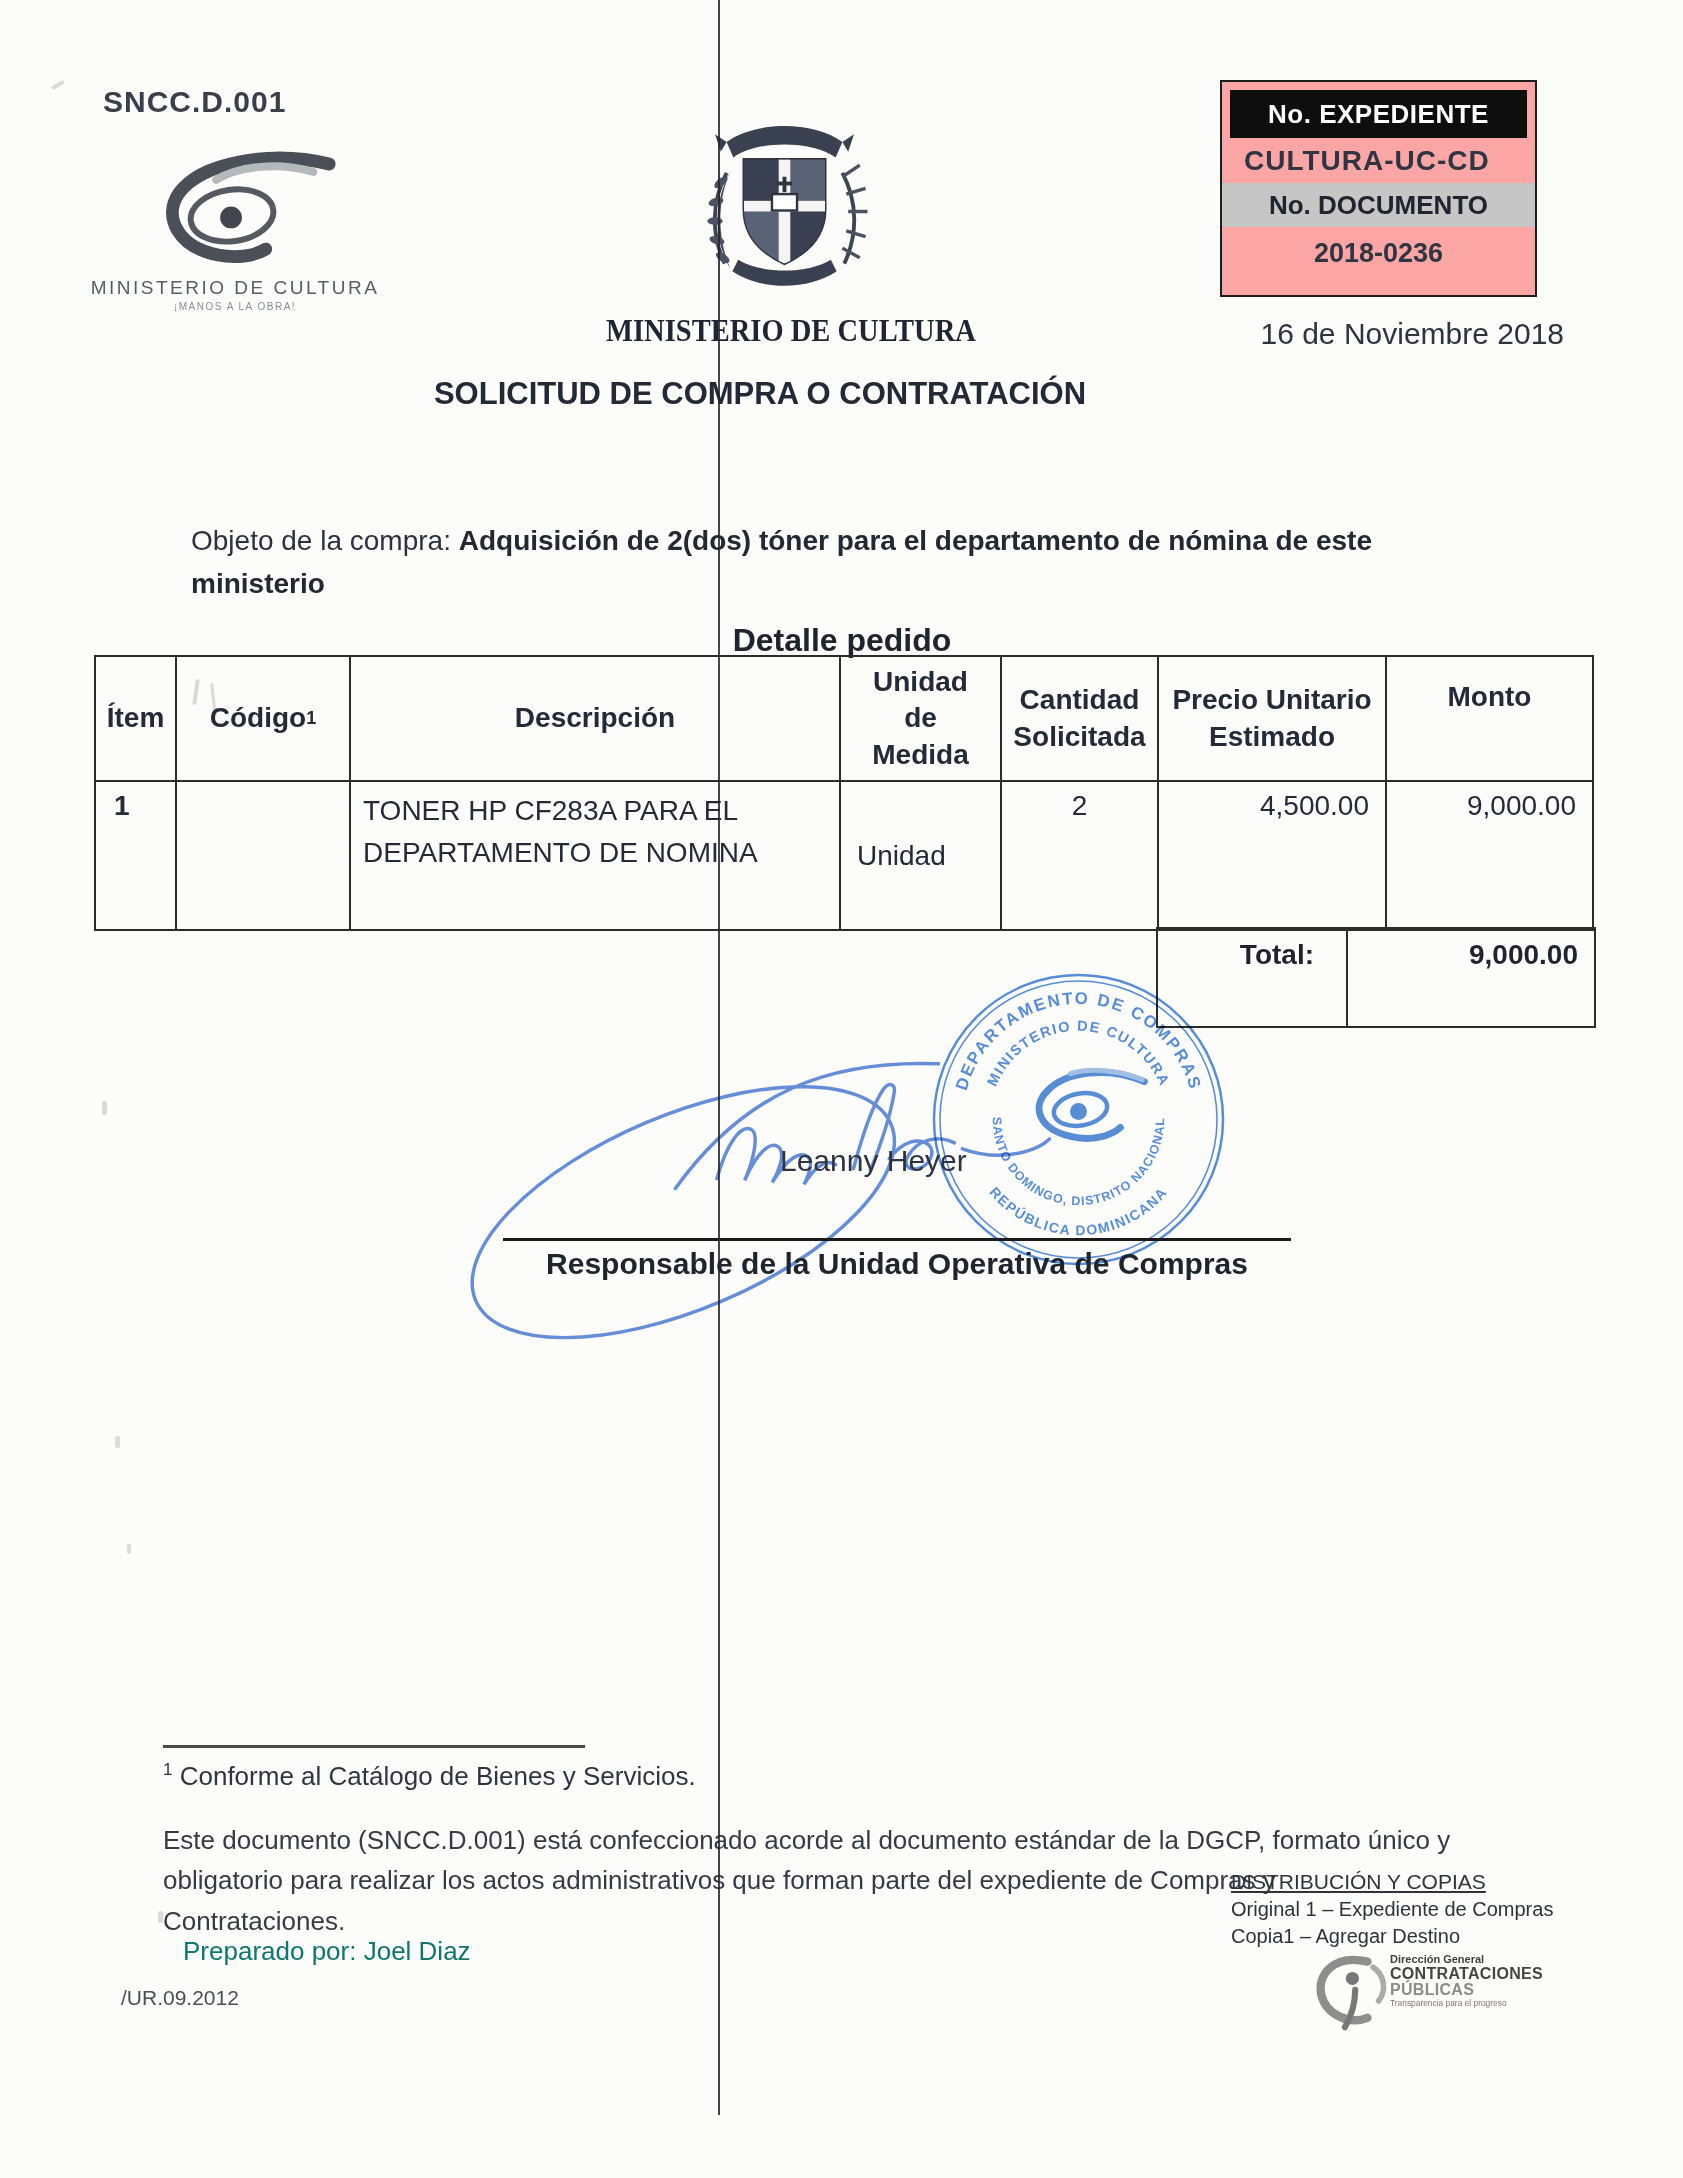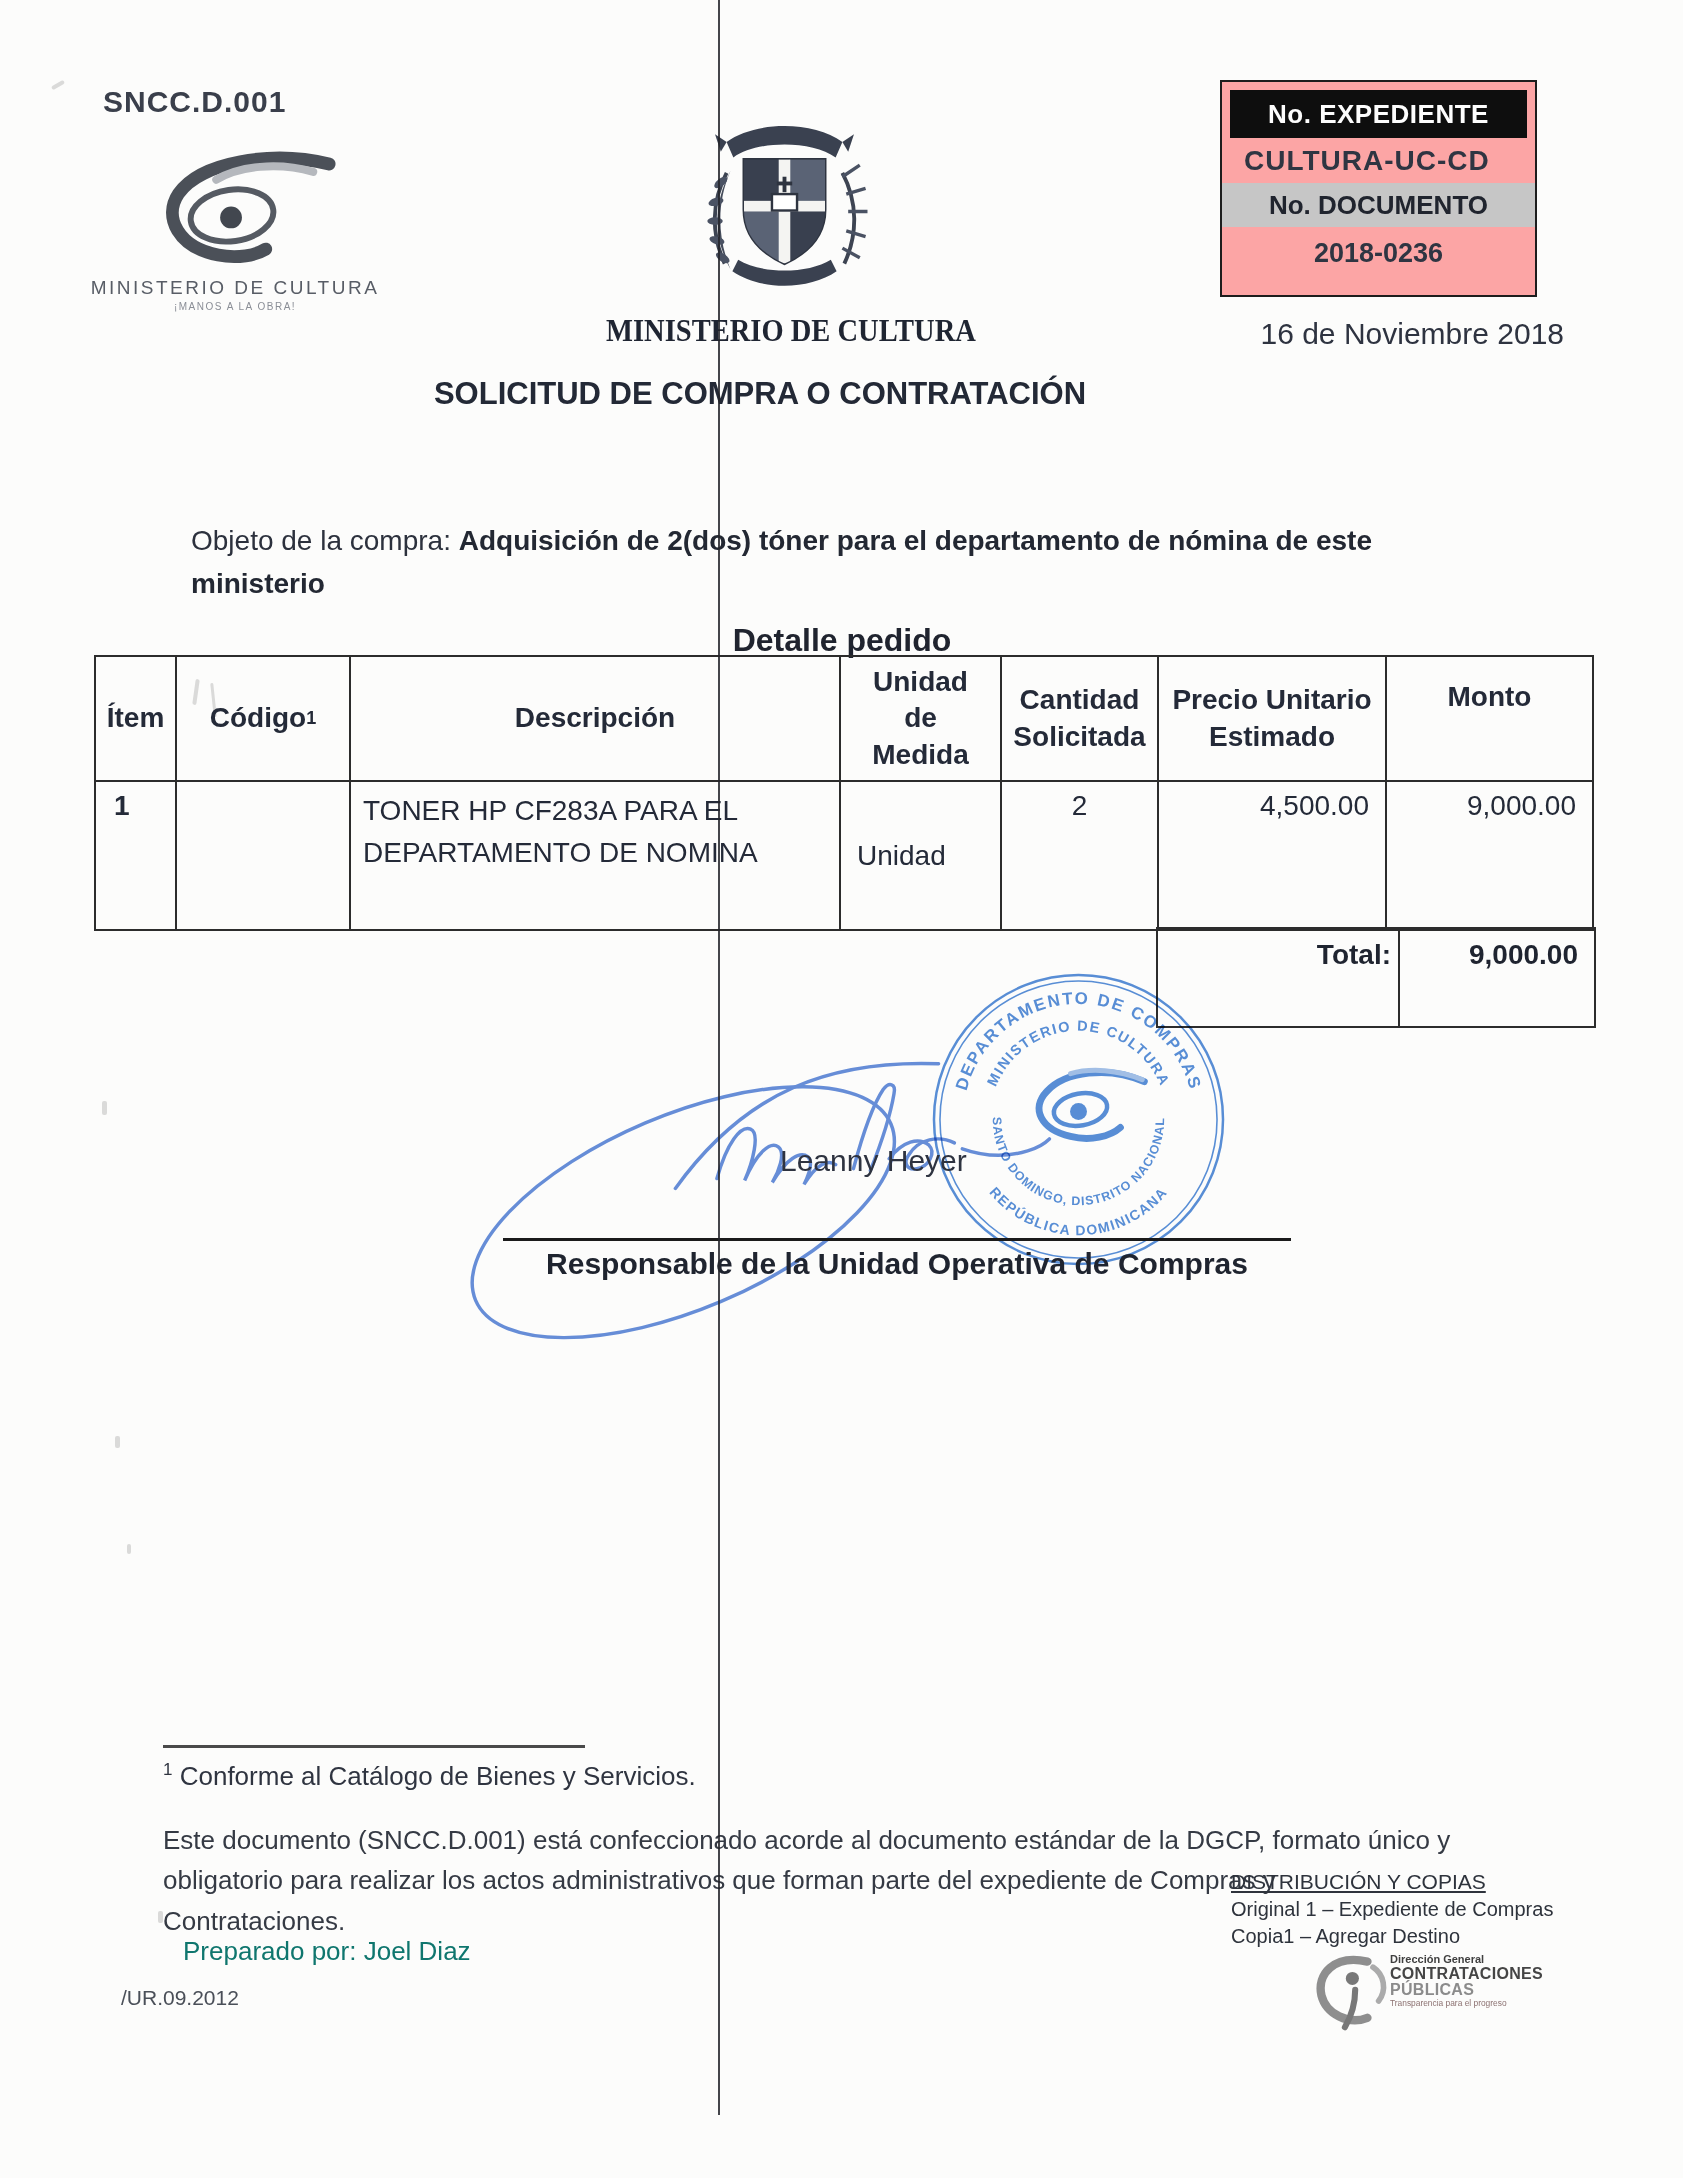--- a/index.html
+++ b/index.html
@@ -39,21 +39,21 @@
         border-bottom:2px solid #2c2c2c;white-space:pre-line;line-height:1.3;}
   .th-monto{align-items:flex-start;padding-top:22px;}
   .td{padding:8px 12px;}
   .td-item{font-weight:bold;padding-left:18px;}
   .td-desc{line-height:1.5;}
   .td-unidad{display:flex;align-items:center;padding-left:16px;}
   .td-cant{text-align:center;}
   .td-num{text-align:right;padding-right:16px;}
   .total-box{left:1156px;top:927px;width:440px;height:101px;border:2px solid #2c2c2c;box-sizing:border-box;
         display:flex;background:transparent;}
-  .total-label{width:240px;box-sizing:border-box;text-align:right;padding:10px 7px 0 0;font-size:28px;font-weight:bold;color:#1f2430;}
+  .total-label{width:188px;box-sizing:border-box;text-align:right;padding:10px 32px 0 0;font-size:28px;font-weight:bold;color:#1f2430;}
   .total-value{flex:1;box-sizing:border-box;border-left:2px solid #2c2c2c;text-align:right;padding:10px 16px 0 0;
         font-size:28px;font-weight:bold;color:#1f2430;}
   
   .stamp-svg{left:929px;top:970px;mix-blend-mode:multiply;opacity:.93;}
   .sig-svg{left:428px;top:1018px;mix-blend-mode:multiply;}
   .sig-name{left:780px;top:1144px;font-size:30px;color:#2e3340;white-space:nowrap;}
   .sig-line{left:503px;top:1238px;width:788px;height:3px;background:#1b1b1b;}
   .sig-role{left:897px;top:1247px;font-size:30px;font-weight:bold;color:#1f242f;white-space:nowrap;}
   
   .fn-rule{left:163px;top:1745px;width:422px;height:3px;background:#4a4a4a;}

